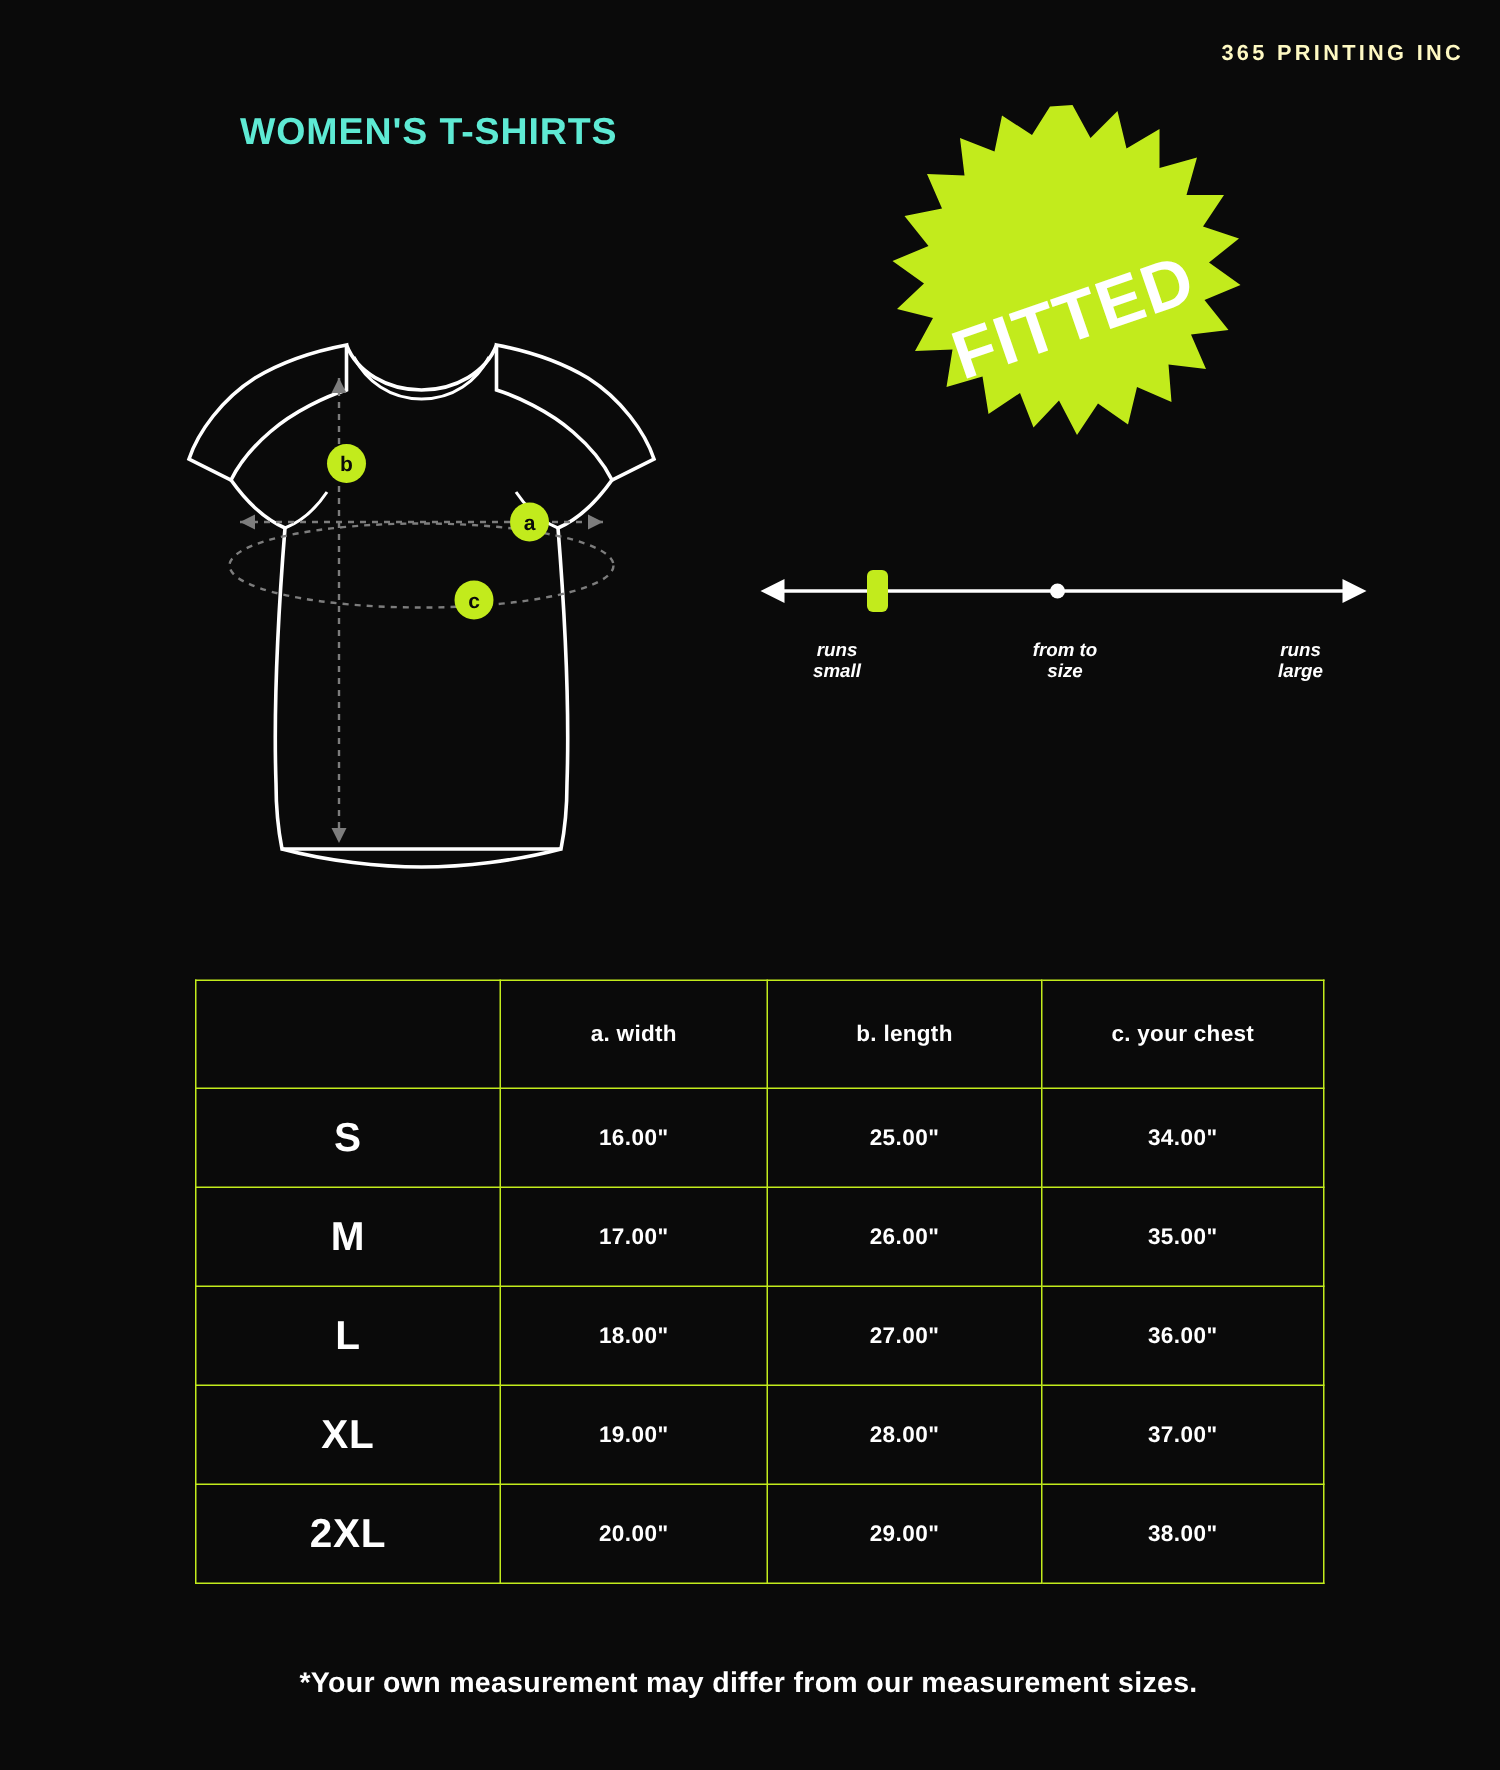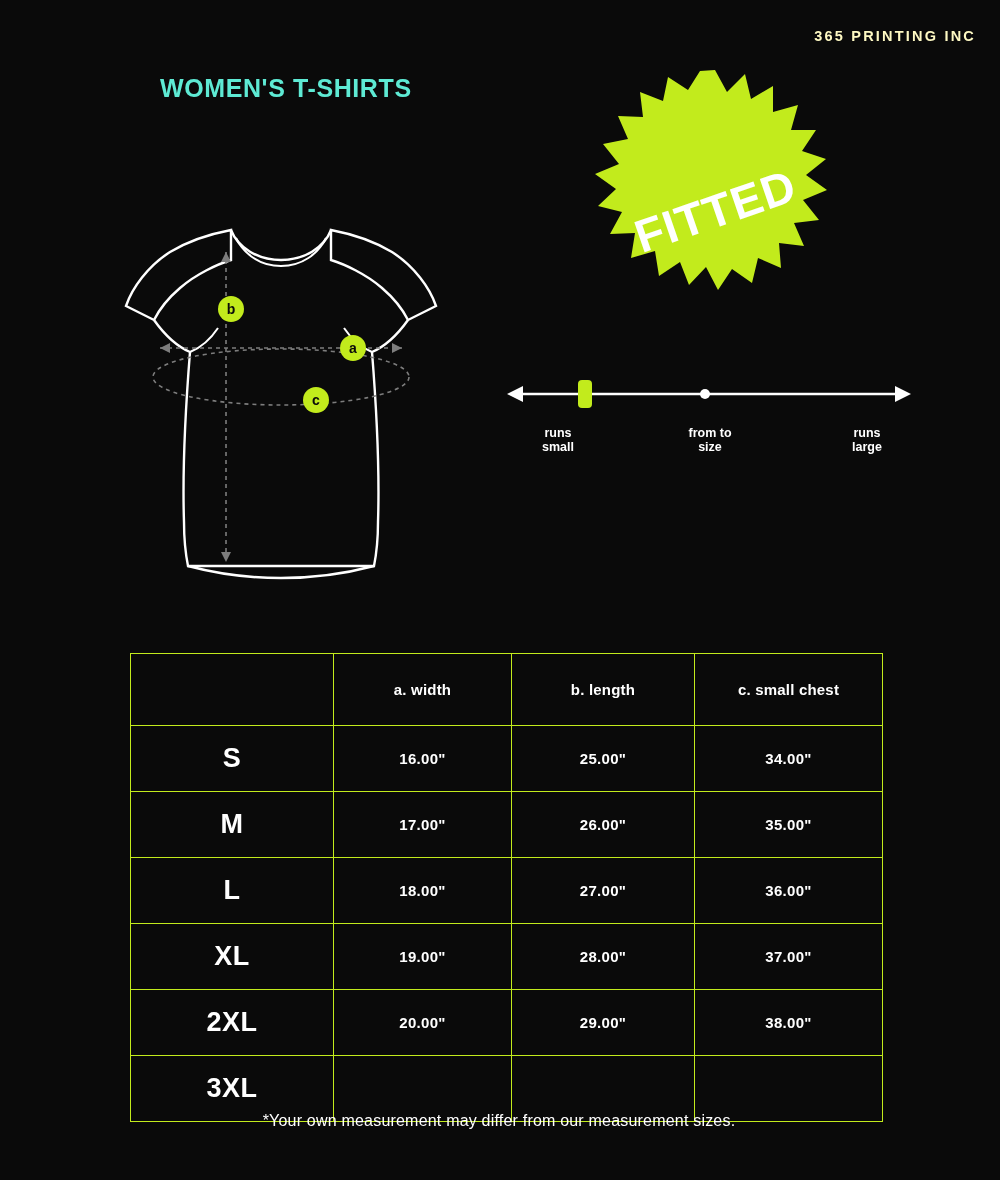--- a/index.html
+++ b/index.html
@@ -107,20 +107,21 @@
     top: 370px;
     width: 408px;
     height: 100px;
   }
   .scale-labels {
     position: absolute;
     top: 56px;
     left: 0;
     width: 408px;
     height: 40px;
+    font-style: italic;
   }
   .scale-label {
     position: absolute;
     font-size: 12.5px;
     font-weight: bold;
     line-height: 14px;
     text-align: center;
     color: #ffffff;
   }
   .sl-small { left: 8px; width: 90px; }
@@ -164,22 +165,22 @@
   td.val {
     font-size: 15px;
     letter-spacing: 0.3px;
   }
   .footnote {
     position: absolute;
     left: 0;
     top: 1112px;
     width: 998px;
     text-align: center;
-    font-size: 16px;
-    font-weight: normal;
+    font-size: 19px;
+    font-weight: bold;
     color: #ffffff;
     letter-spacing: 0.2px;
   }
 </style>
 </head>
 <body>
 
 <div class="brand">365 PRINTING INC</div>
 
 <div class="title-block">
@@ -254,21 +255,21 @@
       <col class="c0">
         <col class="c1">
         <col class="c2">
         <col class="c3">
     </colgroup>
     <thead>
       <tr>
         <th></th>
         <th>a. width</th>
         <th>b. length</th>
-        <th>c. small chest</th>
+        <th>c. your chest</th>
       </tr>
     </thead>
     <tbody>
       <tr>
         <td class="size-name">S</td>
         <td class="val">16.00"</td>
         <td class="val">25.00"</td>
         <td class="val">34.00"</td>
       </tr>
       <tr>
@@ -288,23 +289,17 @@
         <td class="val">19.00"</td>
         <td class="val">28.00"</td>
         <td class="val">37.00"</td>
       </tr>
       <tr>
         <td class="size-name">2XL</td>
         <td class="val">20.00"</td>
         <td class="val">29.00"</td>
         <td class="val">38.00"</td>
       </tr>
-      <tr>
-        <td class="size-name">3XL</td>
-        <td class="val"></td>
-        <td class="val"></td>
-        <td class="val"></td>
-      </tr>
     </tbody>
   </table>
 </div>
 
 <div class="footnote">*Your own measurement may differ from our measurement sizes.</div>
 
 </body></html>

